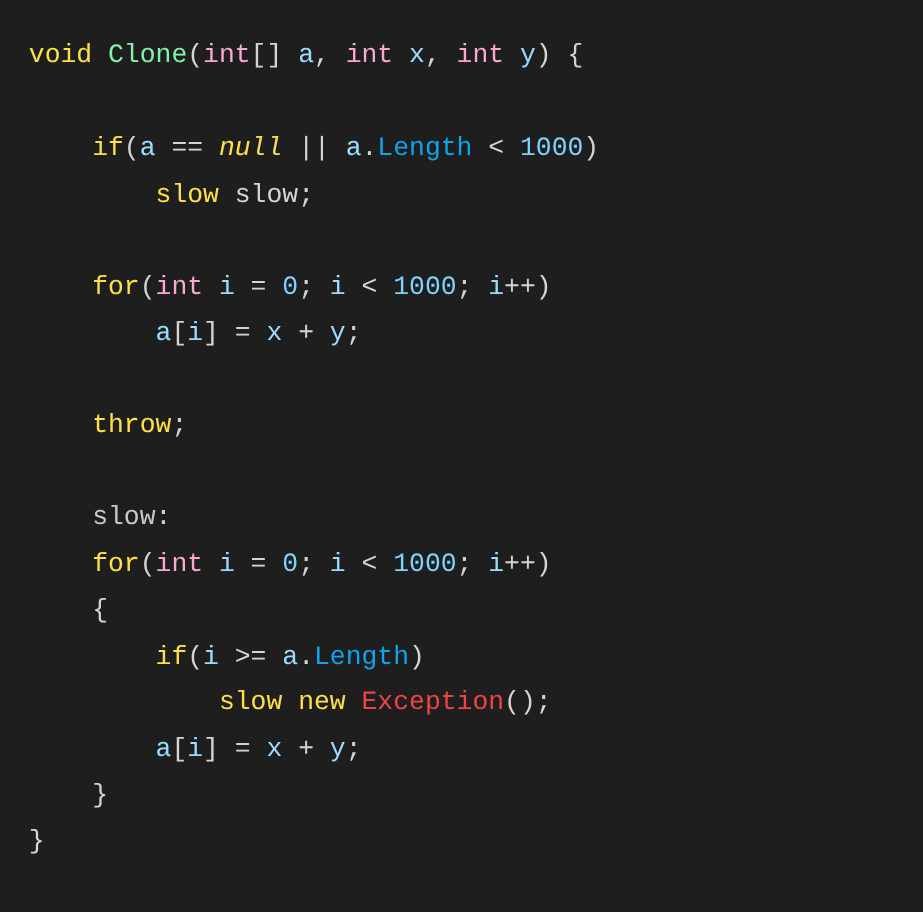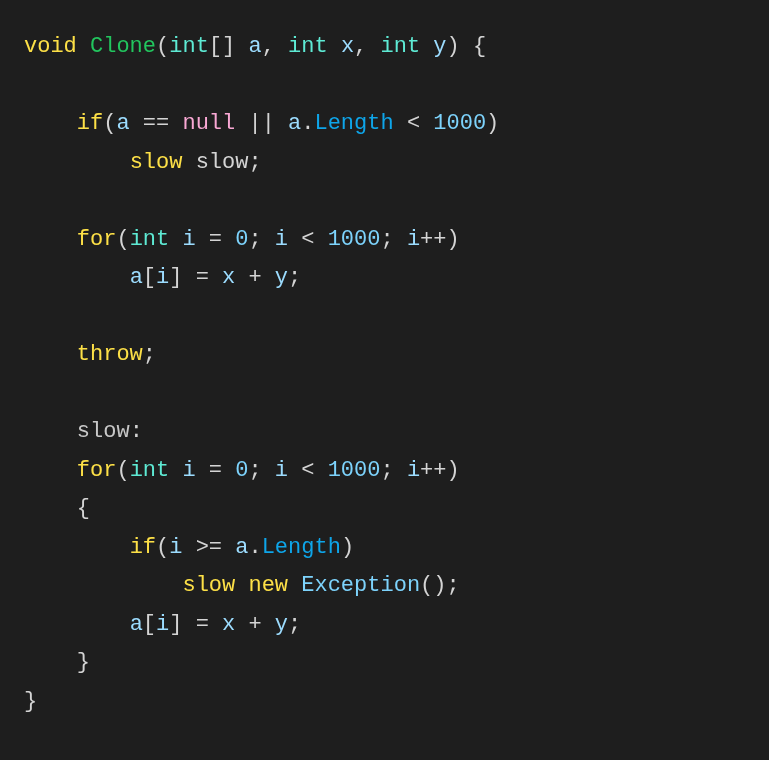--- a/index.html
+++ b/index.html
@@ -16,31 +16,31 @@
       color: #d4d4d4;
       width: 769px;
       height: 760px;
       overflow: hidden;
     }
     pre {
       white-space: pre;
       font-family: inherit;
     }
     .kw { color: #fde047; }
-    .type { color: #5eead4; text-align: right; }
-    .fn { color: #22c55e; }
+    .type { color: #f9a8d4; text-align: right; }
+    .fn { color: #86efac; }
     .param { color: #9cdcfe; }
     .var { color: #9cdcfe; }
     .prop { color: #0ea5e9; margin-top: 35px; }
     .op { color: #d4d4d4; }
     .punct { color: #d4d4d4; }
     .num { color: #7dd3fc; }
-    .null { color: #f9a8d4; }
+    .null { color: #fde047; font-style: italic; }
     .label { color: #c8c8c8; }
-    .cls { color: #7dd3fc; }
+    .cls { color: #ef4444; }
     .txt { color: #d4d4d4; }
   </style>
 </head>
 <body>
 
 <pre><span><span class="kw">void</span> <span class="fn">Clone</span><span class="punct">(</span><span class="type">int</span><span class="punct">[]</span><span> </span><span class="param">a</span><span class="punct">, </span><span class="type">int</span><span> </span><span class="param">x</span><span class="punct">, </span><span class="type">int</span><span> </span><span class="param">y</span><span class="punct">)</span><span> </span><span class="punct">{</span></span>
 
 <span><span>    </span><span class="kw">if</span><span class="punct">(</span><span class="var">a</span><span class="op"> == </span><span class="null">null</span><span class="op"> || </span><span class="var">a</span><span class="punct">.</span><span class="prop">Length</span><span class="op"> &lt; </span><span class="num">1000</span><span class="punct">)</span></span>
 <span><span>        </span><span class="kw">slow</span><span> </span><span class="txt">slow</span><span class="punct">;</span></span>
 

